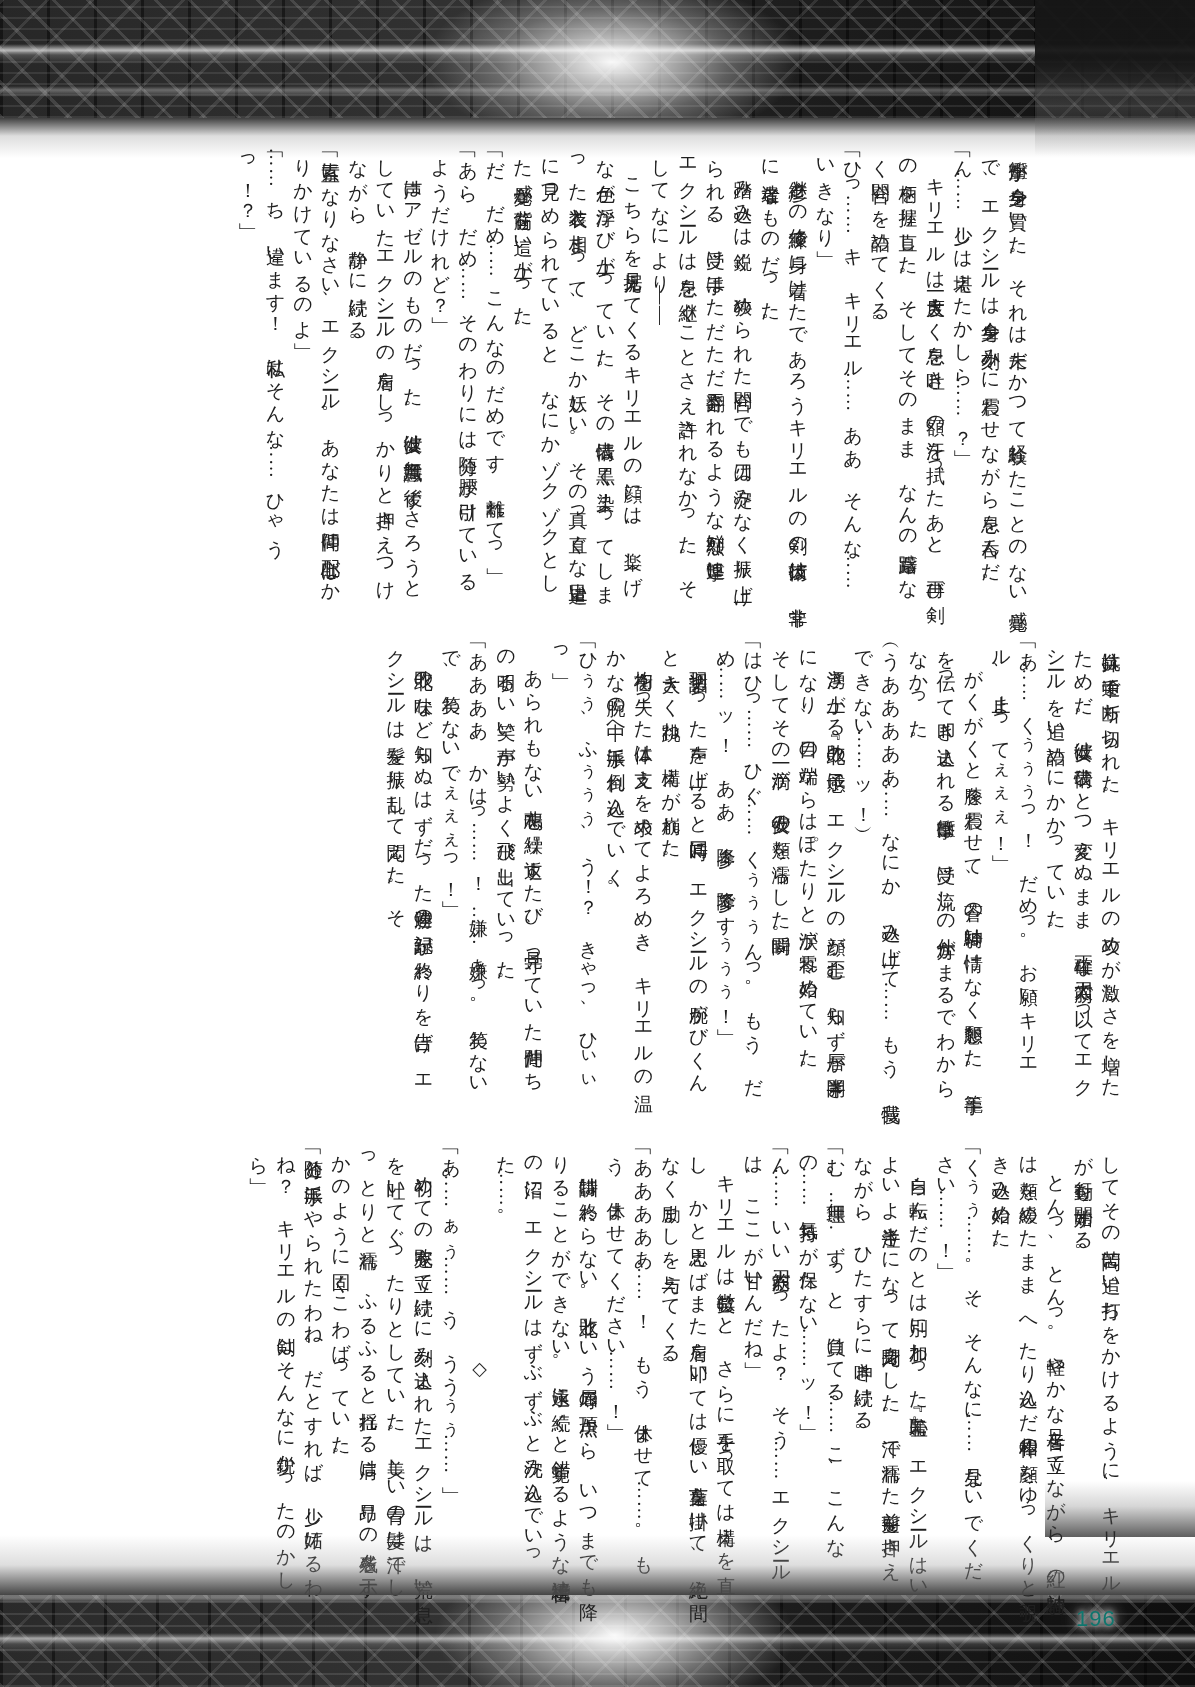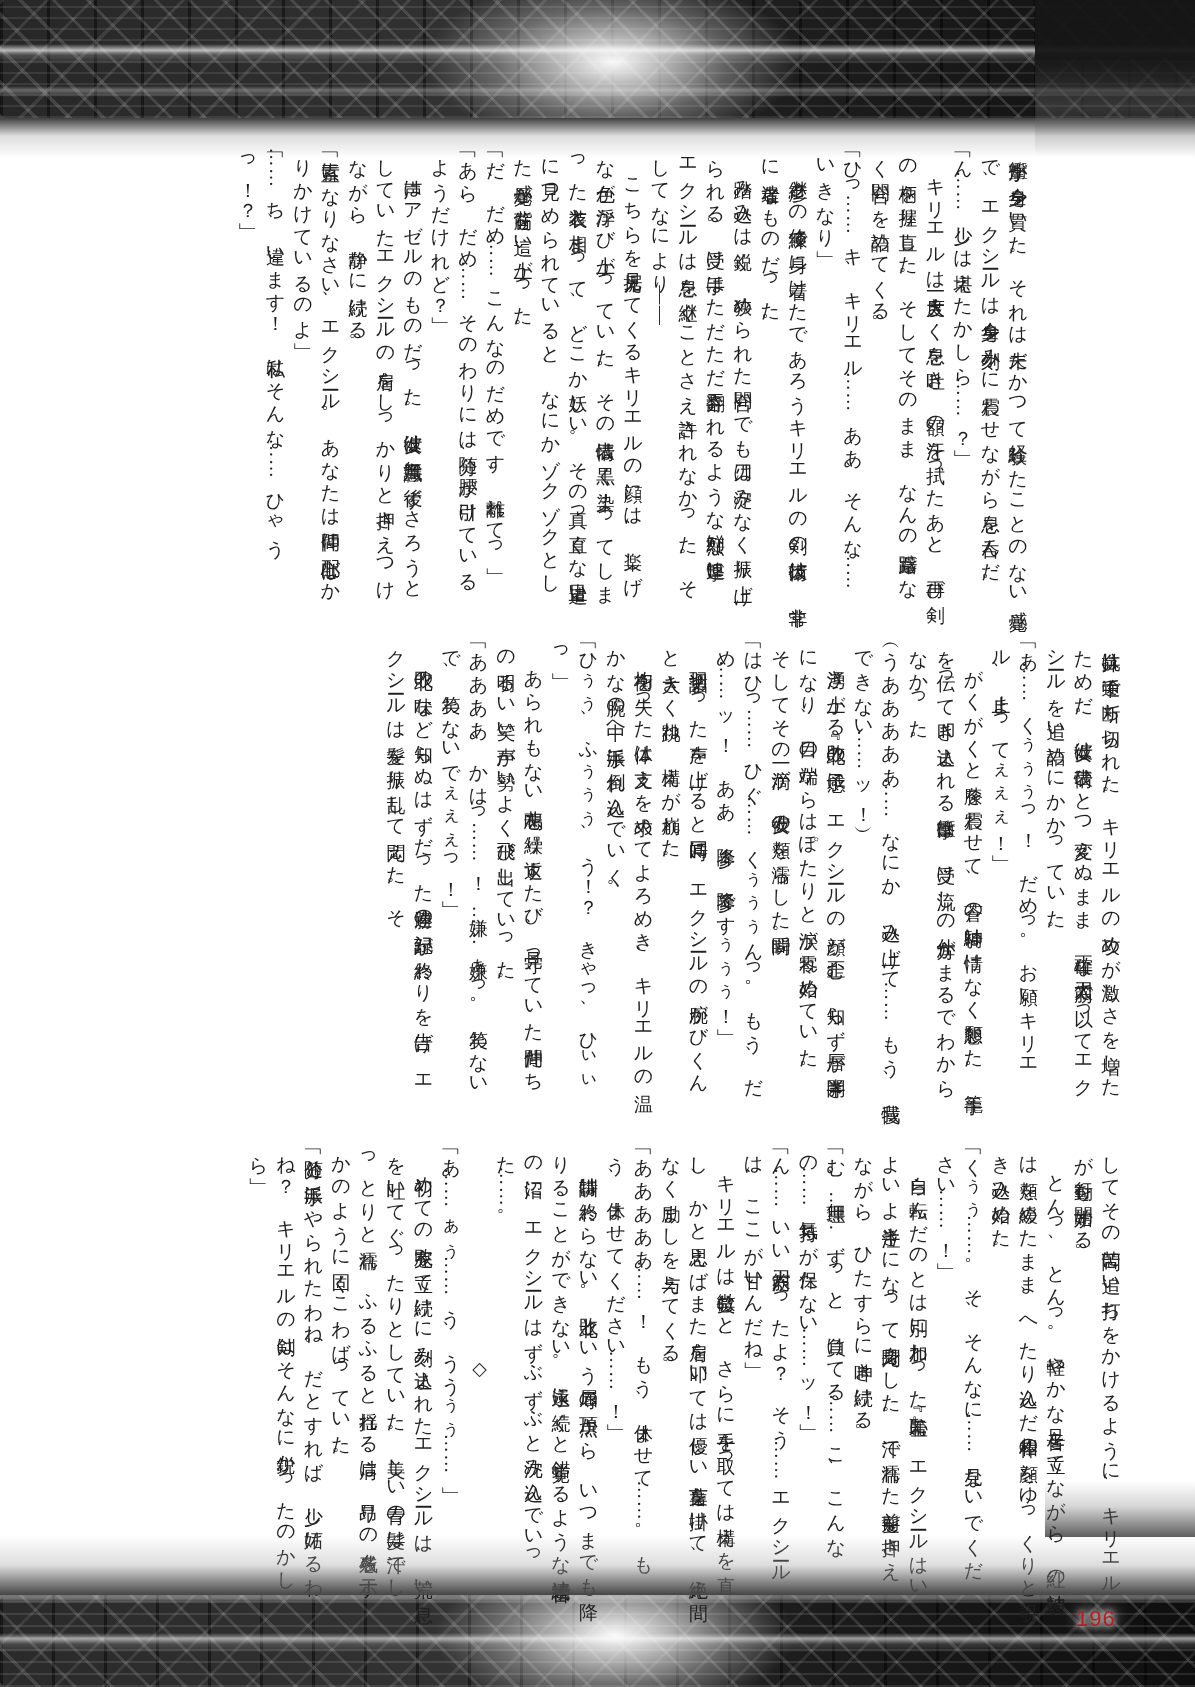--- a/index.html
+++ b/index.html
@@ -47,21 +47,21 @@
     background:linear-gradient(to top, #454545 0%, rgba(160,160,160,0.35) 50%, rgba(255,255,255,0) 100%);
   }
   #corner-br{
     position:absolute;right:0;bottom:150px;width:150px;height:56px;pointer-events:none;z-index:2;
     background:linear-gradient(to top, rgba(40,40,40,0.75), rgba(120,120,120,0.3) 55%, rgba(255,255,255,0) 100%);
   }
   
   #page-number{
     position:absolute;left:1076px;top:1606px;z-index:5;
     font-family:"Liberation Sans","DejaVu Sans",sans-serif;
-    font-size:22px;letter-spacing:1px;color:#b91c1c;
+    font-size:22px;letter-spacing:1px;color:#0f766e;
     text-shadow:0 0 6px #ffffff,0 0 14px rgba(255,255,255,0.9),0 0 22px rgba(255,255,255,0.6);
   }
   
   .band{
     position:absolute;z-index:1;
     writing-mode:vertical-rl;-webkit-writing-mode:vertical-rl;
     font-size:19px;line-height:27.5px;letter-spacing:1.5px;
     color:#1f1f1f;text-align:left;
   }
   #band-1{top:146px;left:135px;width:897px;height:454px;}

